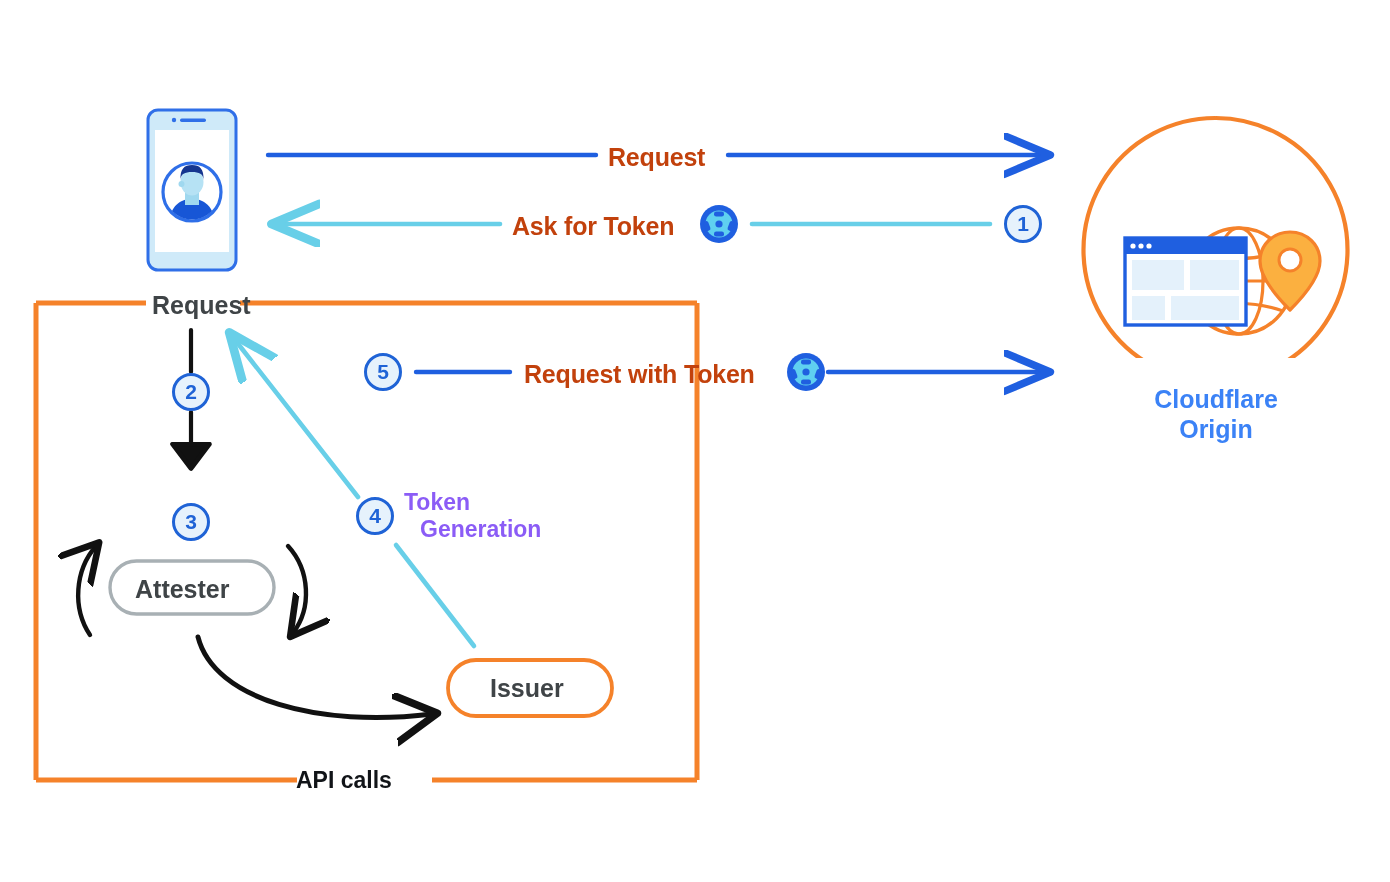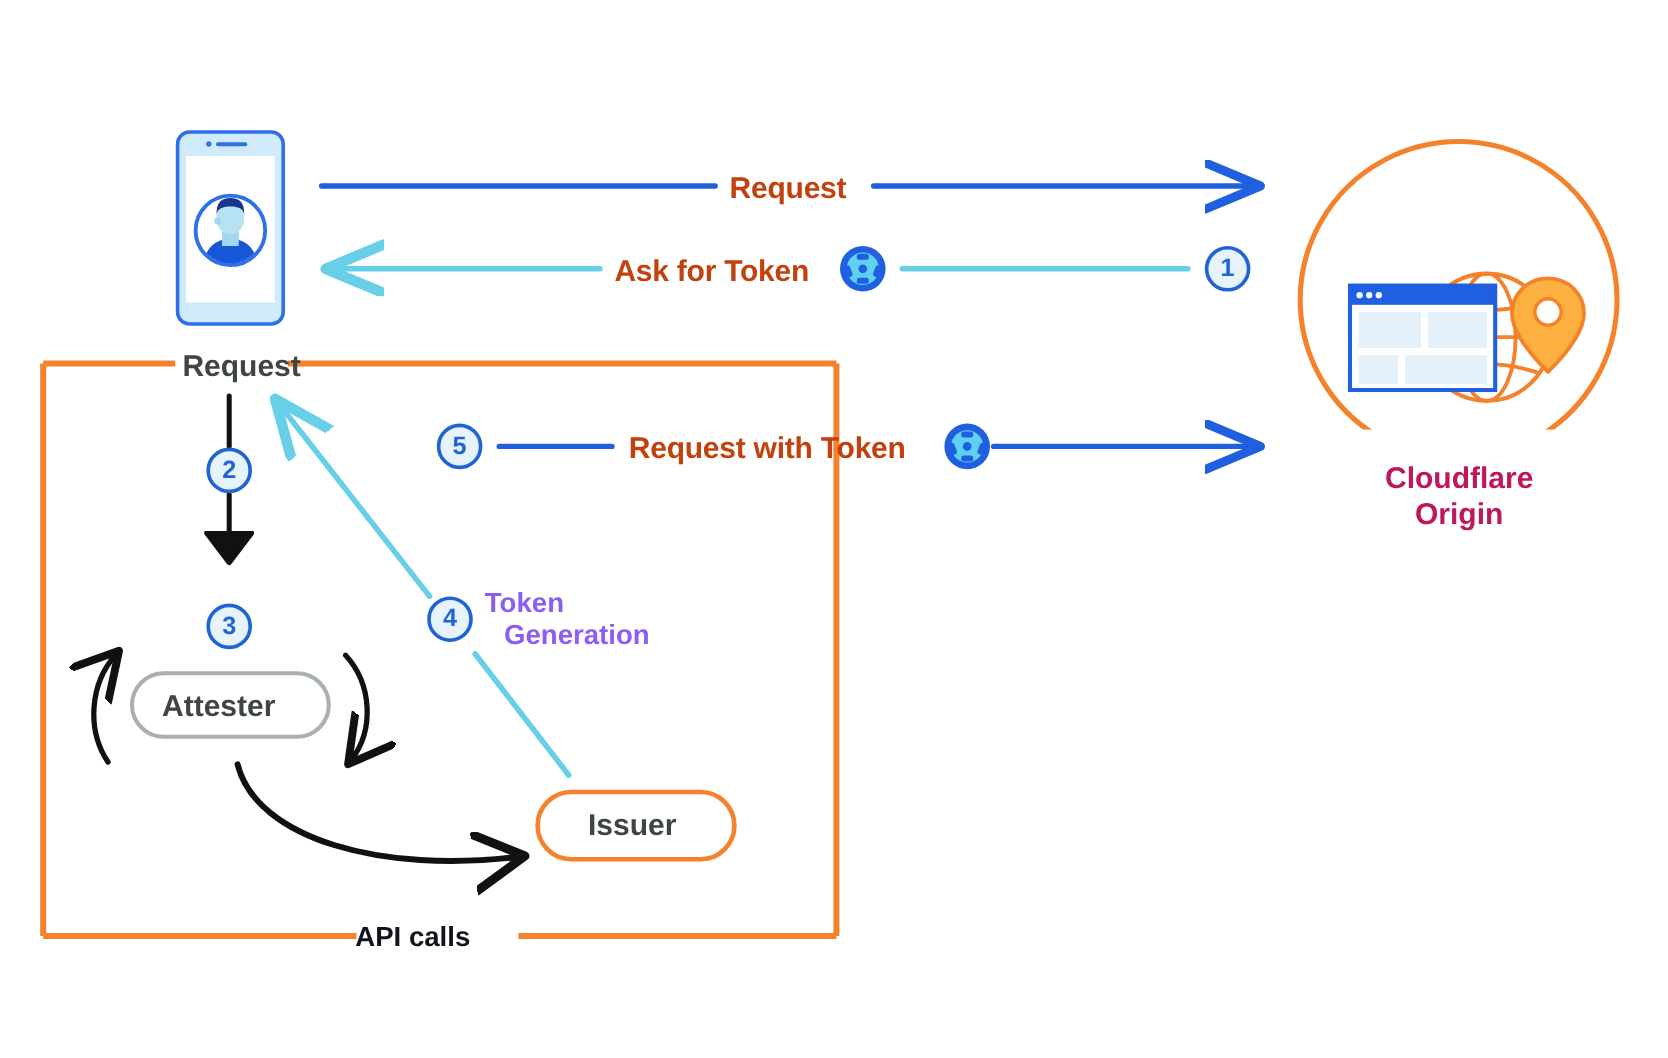--- a/index.html
+++ b/index.html
@@ -41,21 +41,21 @@
   .lbl-node {
     font-size: 25px;
     color: #3f4447;
   }
   .lbl-box {
     font-size: 23px;
     color: #111418;
   }
   .lbl-origin {
     font-size: 25px;
-    color: #be185d;
+    color: #3b82f6;
     text-align: center;
   }
   .lbl-tokgen {
     font-size: 23px;
     color: #8b5cf6;
     line-height: 1.17;
   }
   .num {
     position: absolute;
     width: 38px;

